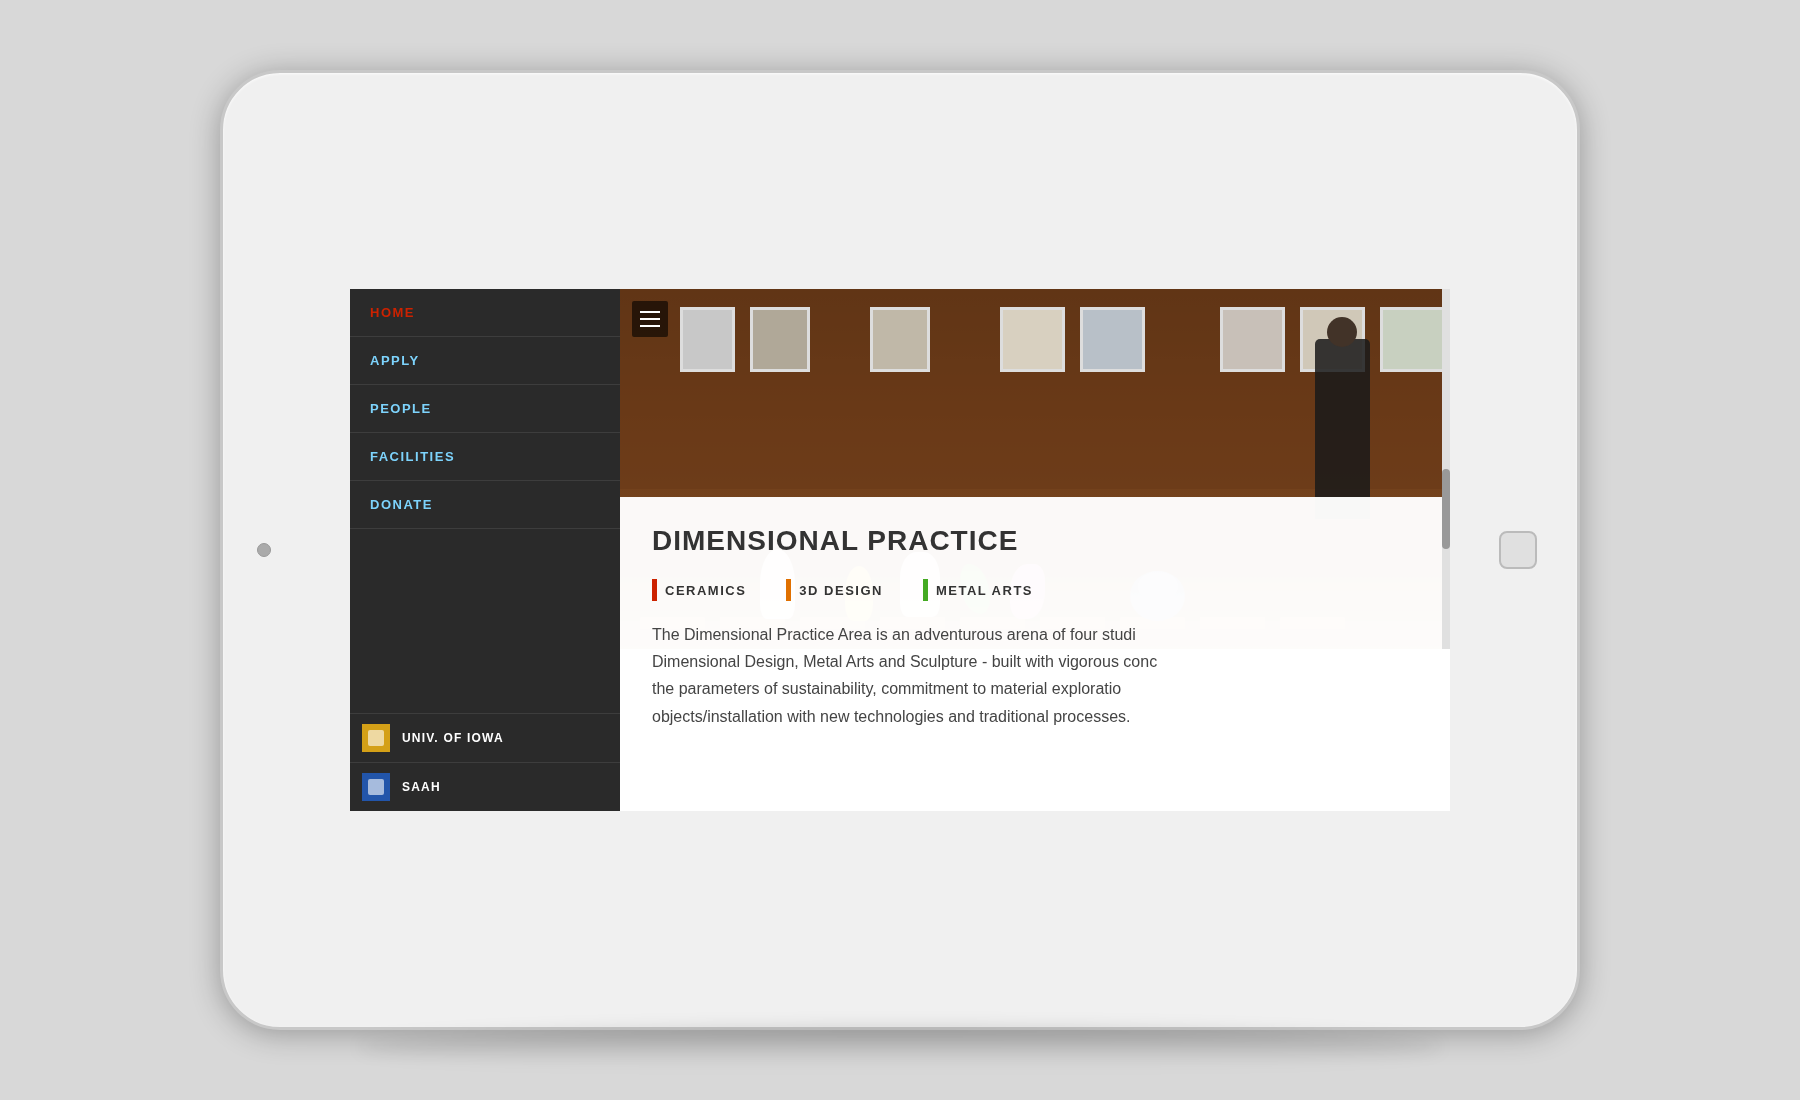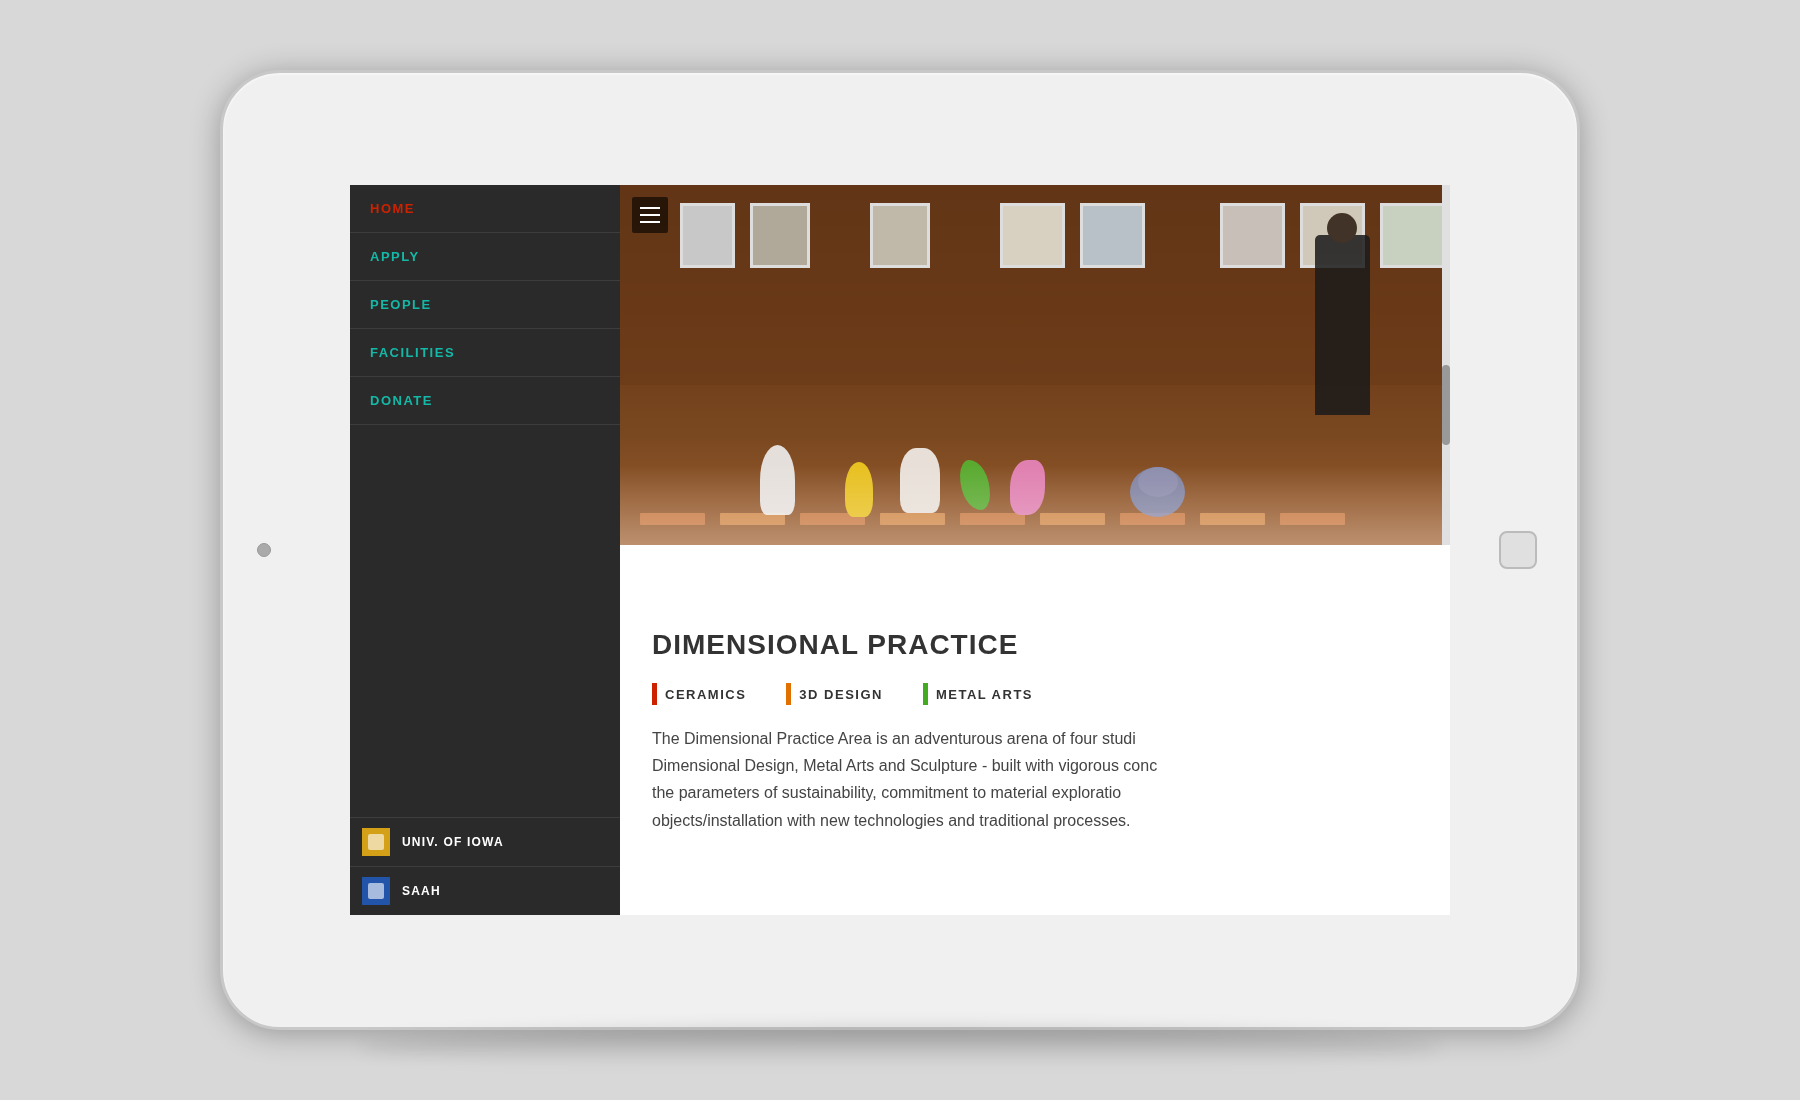--- a/index.html
+++ b/index.html
@@ -25,21 +25,21 @@
       box-shadow: 0 4px 30px rgba(0,0,0,0.3), inset 0 1px 3px rgba(255,255,255,0.8);
       position: relative;
       display: flex;
       align-items: center;
       justify-content: center;
     }
 
     
     .ipad-screen {
       width: 1100px;
-      height: 730px;
+      height: 522px;
       background: #fff;
       position: relative;
       overflow: hidden;
       display: flex;
     }
 
     
     .ipad-camera-left {
       position: absolute;
       left: 34px;
@@ -76,21 +76,21 @@
       position: relative;
       z-index: 2;
     }
 
     .nav-item {
       display: flex;
       align-items: center;
       padding: 16px 20px;
       border-bottom: 1px solid #3d3d3d;
       cursor: pointer;
-      color: #14b8a6;
+      color: #7dd3fc;
       font-size: 13px;
       font-weight: bold;
       letter-spacing: 1.5px;
       text-transform: uppercase;
     }
 
     .nav-item.active {
       color: #cc2200;
     }
 

